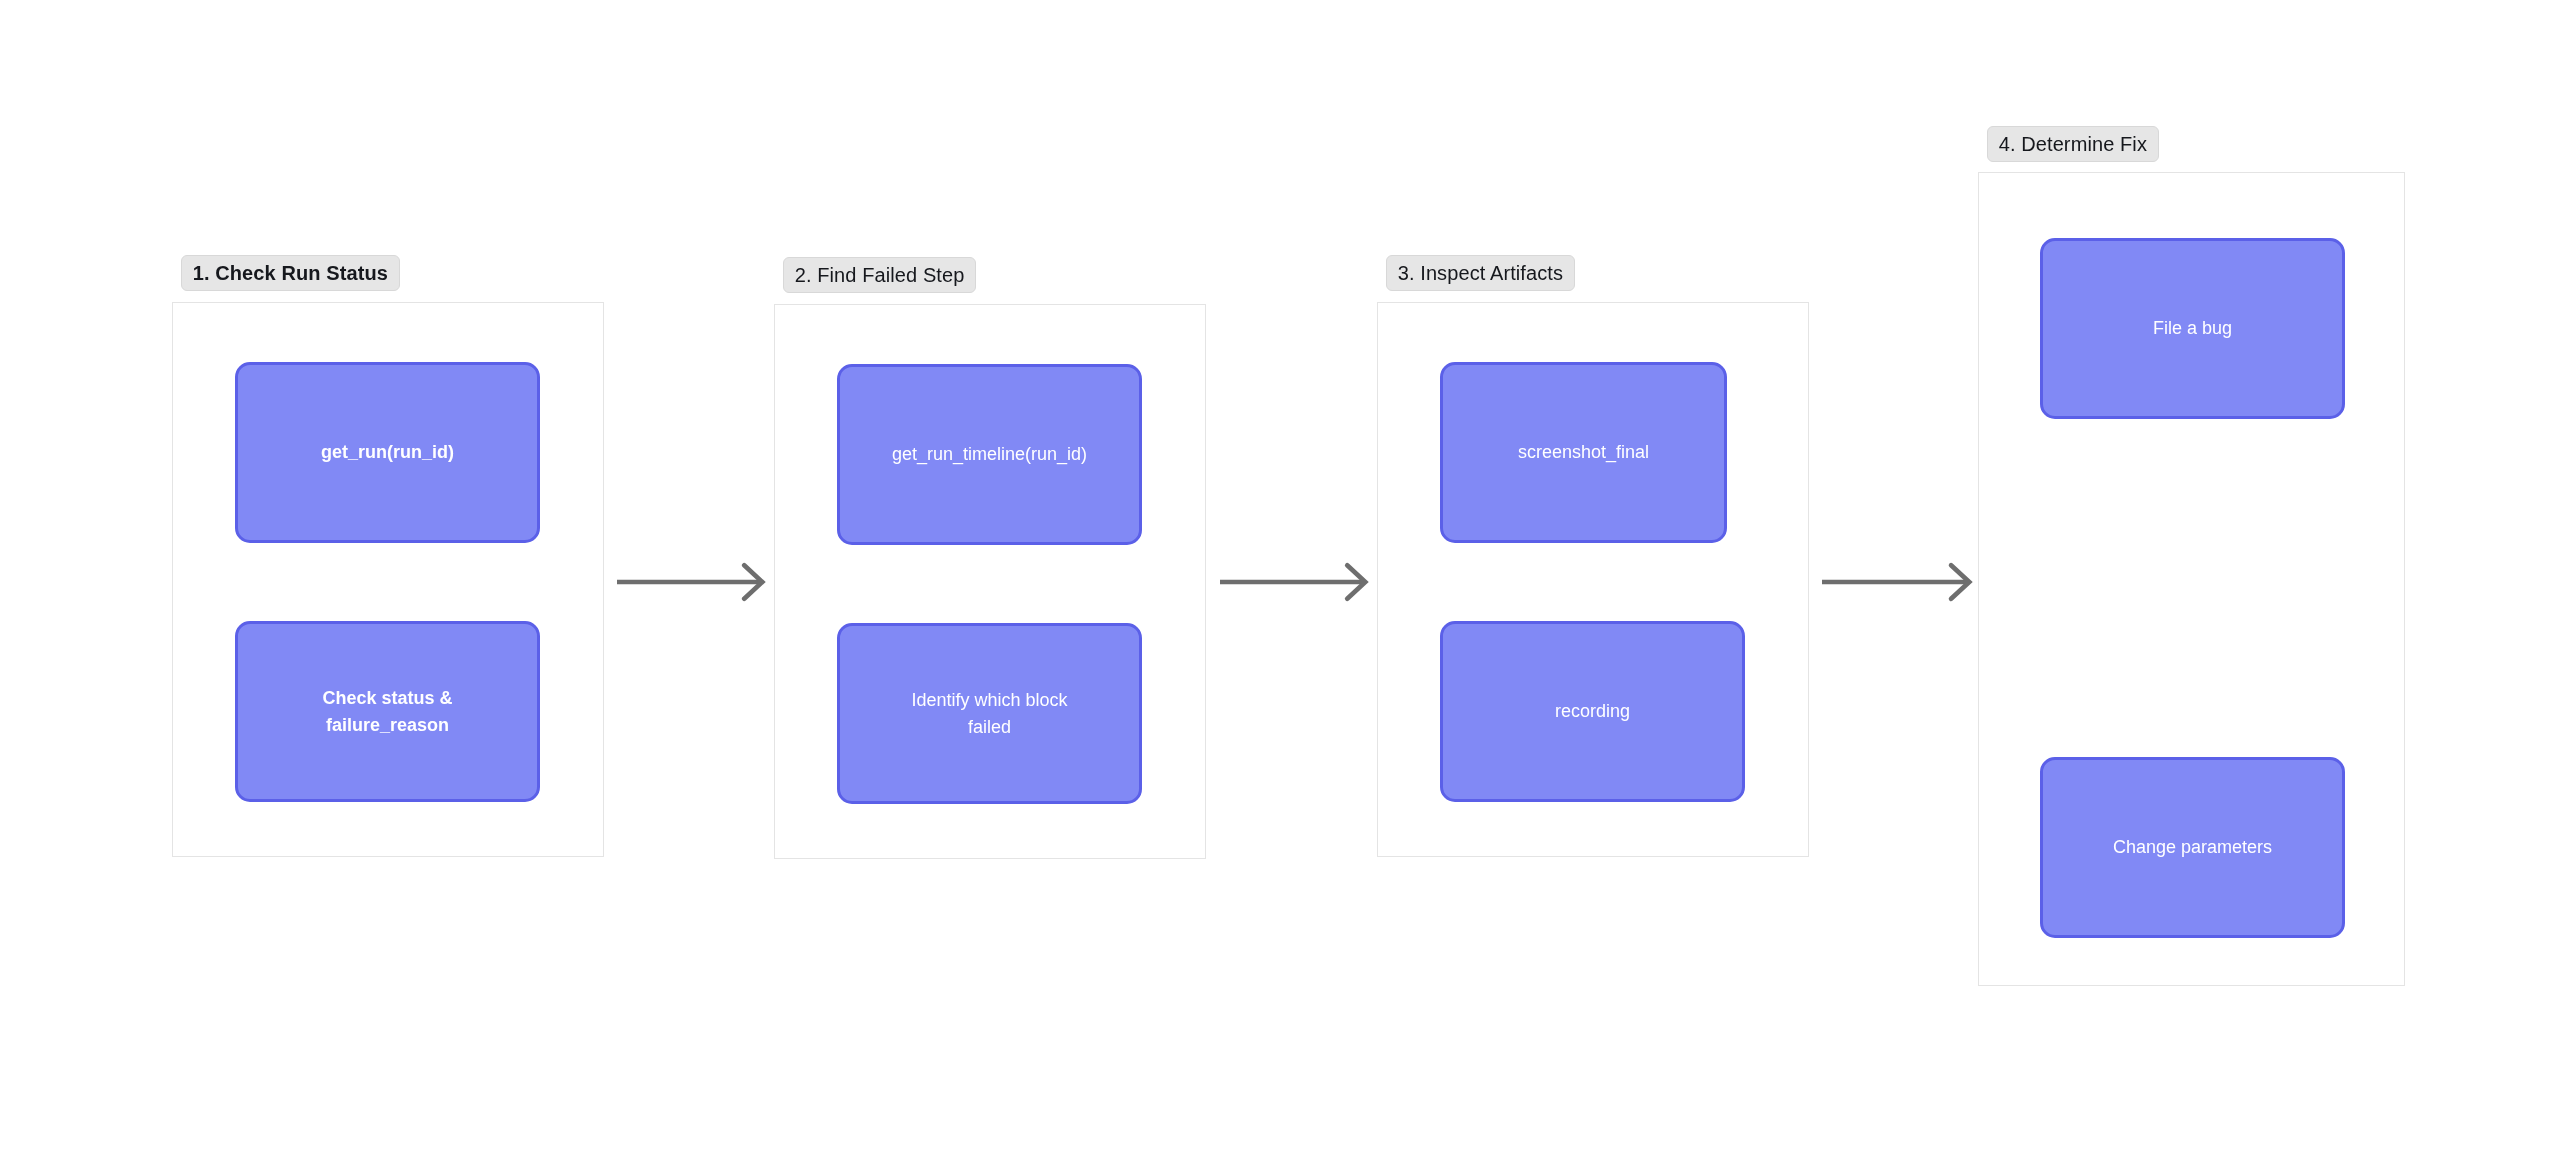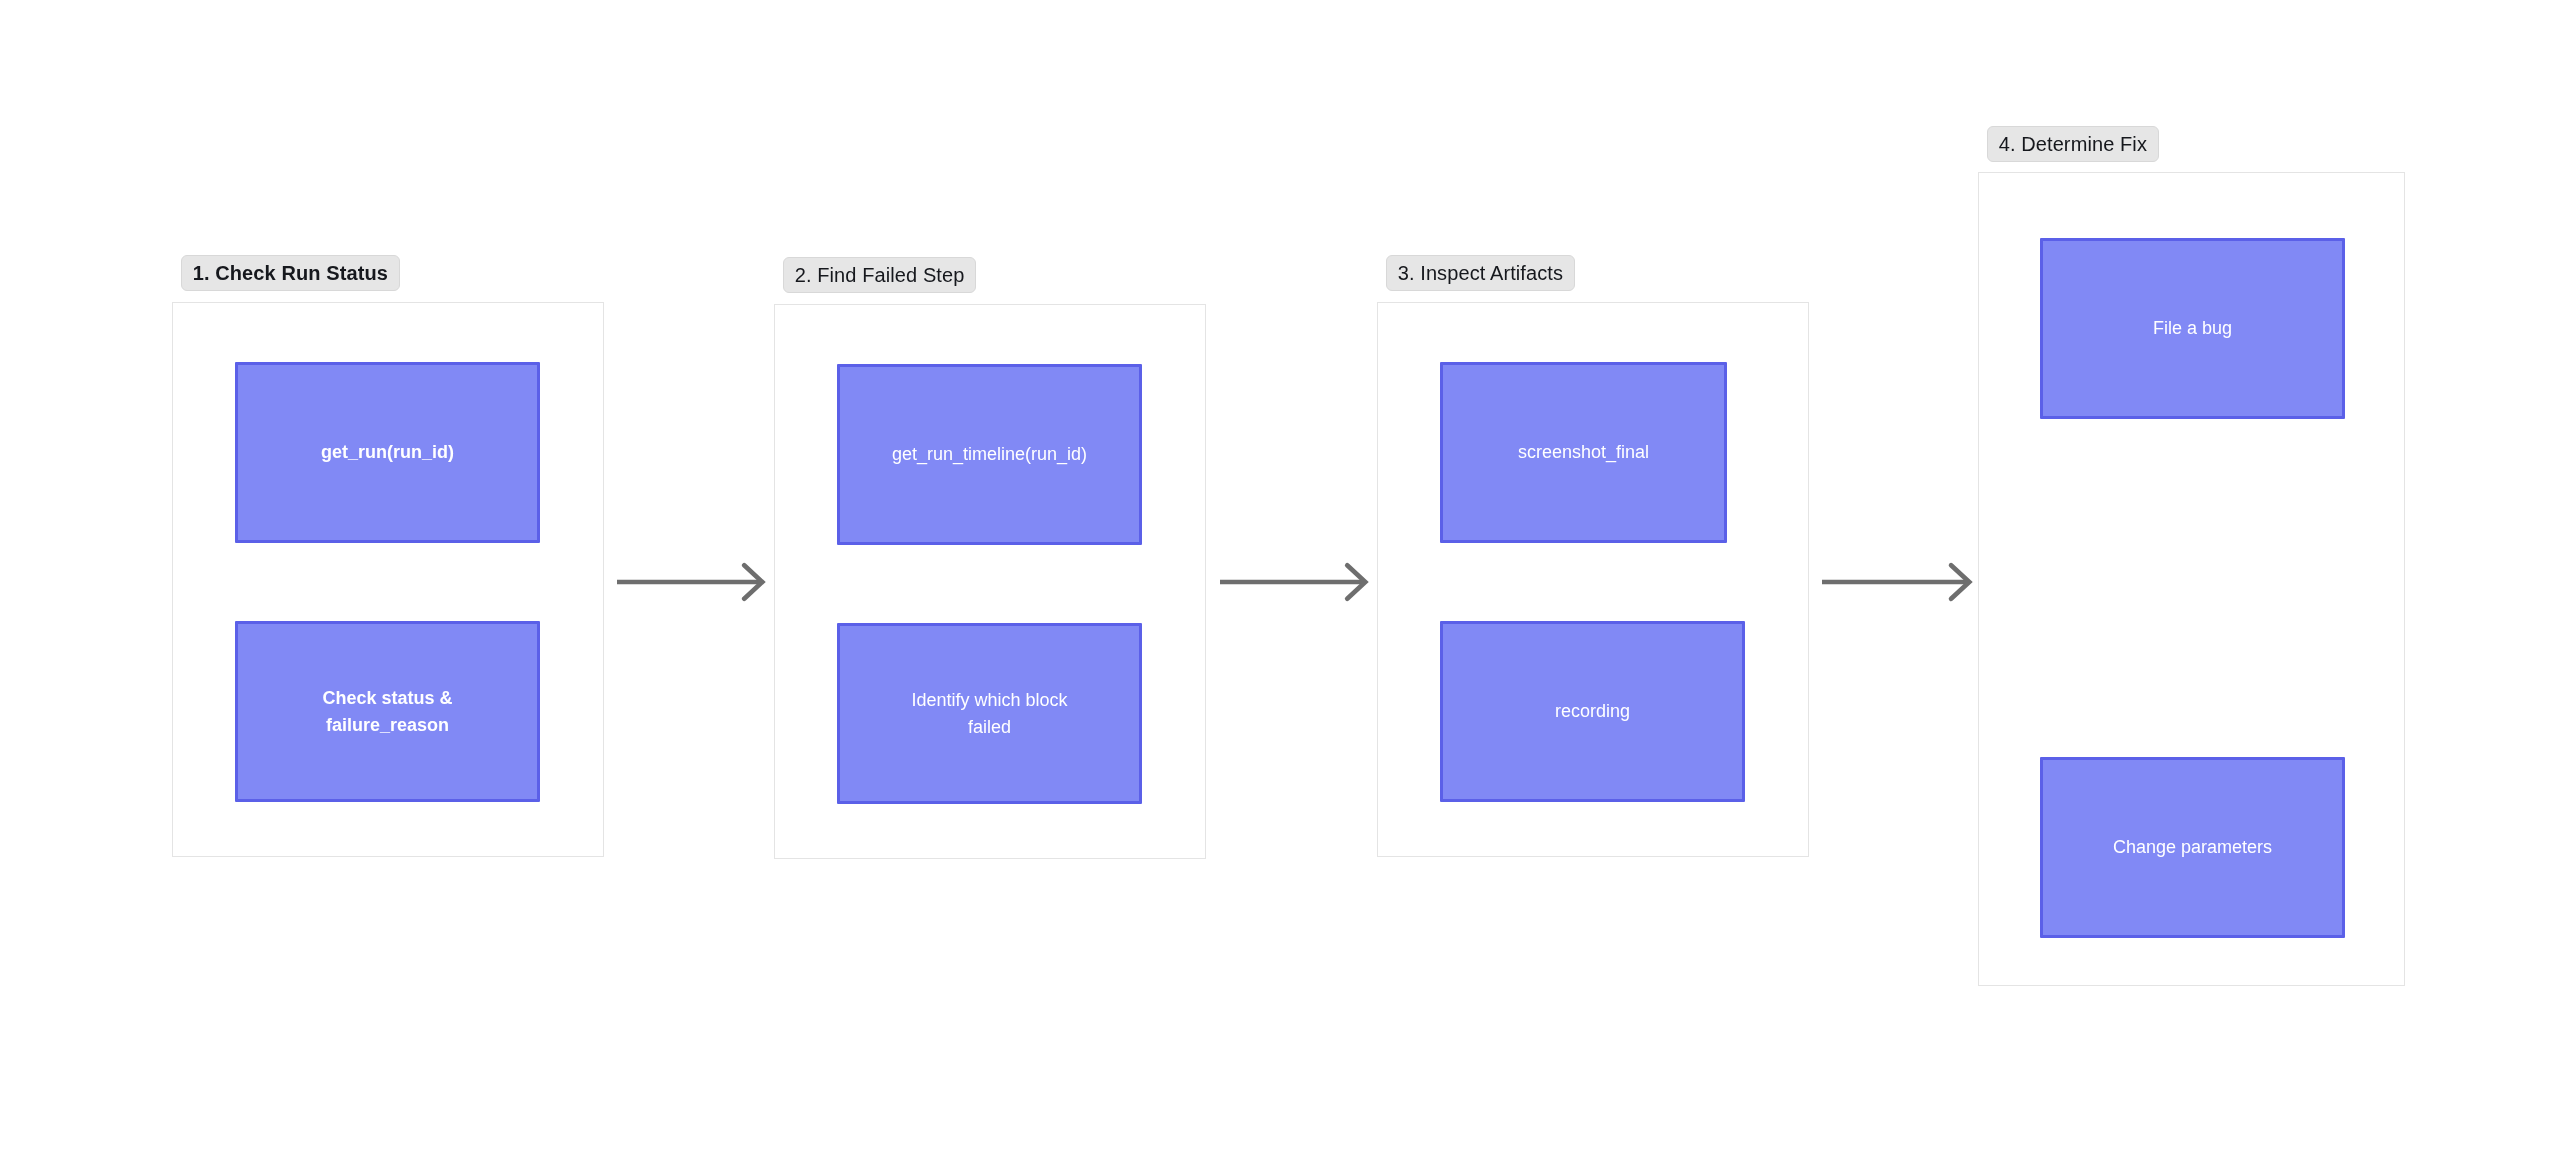--- a/index.html
+++ b/index.html
@@ -46,21 +46,21 @@
     background: #ffffff;
     border: 0.7px solid #e4e4e4;
     box-sizing: border-box;
   }
 
   
   .node {
     position: absolute;
     background: #8189f5;
     border: 3.4px solid #5b60e8;
-    border-radius: 1px;
+    border-radius: 15px;
     box-sizing: border-box;
     display: flex;
     align-items: center;
     justify-content: center;
     text-align: center;
     color: #ffffff;
     font-size: 18px;
     line-height: 27px;
     padding: 0 17.4px;
   }

